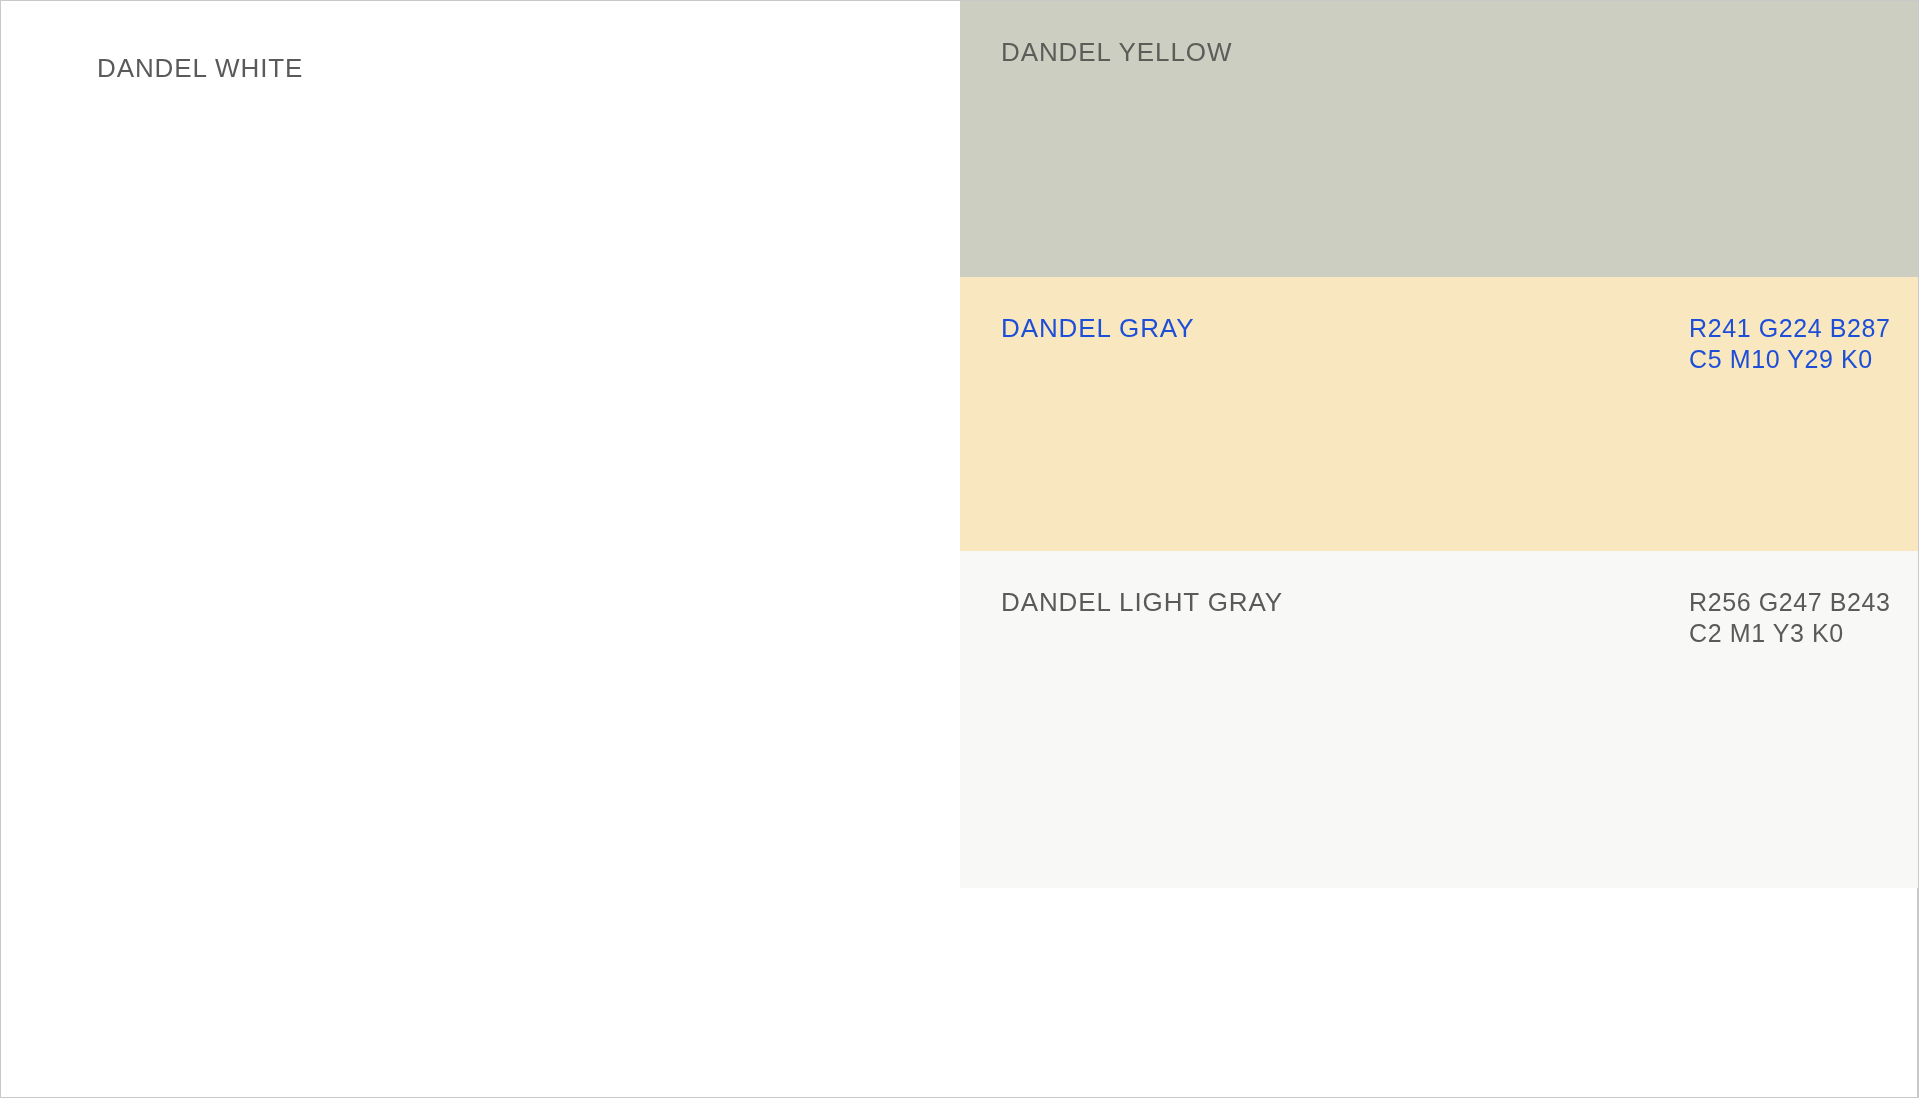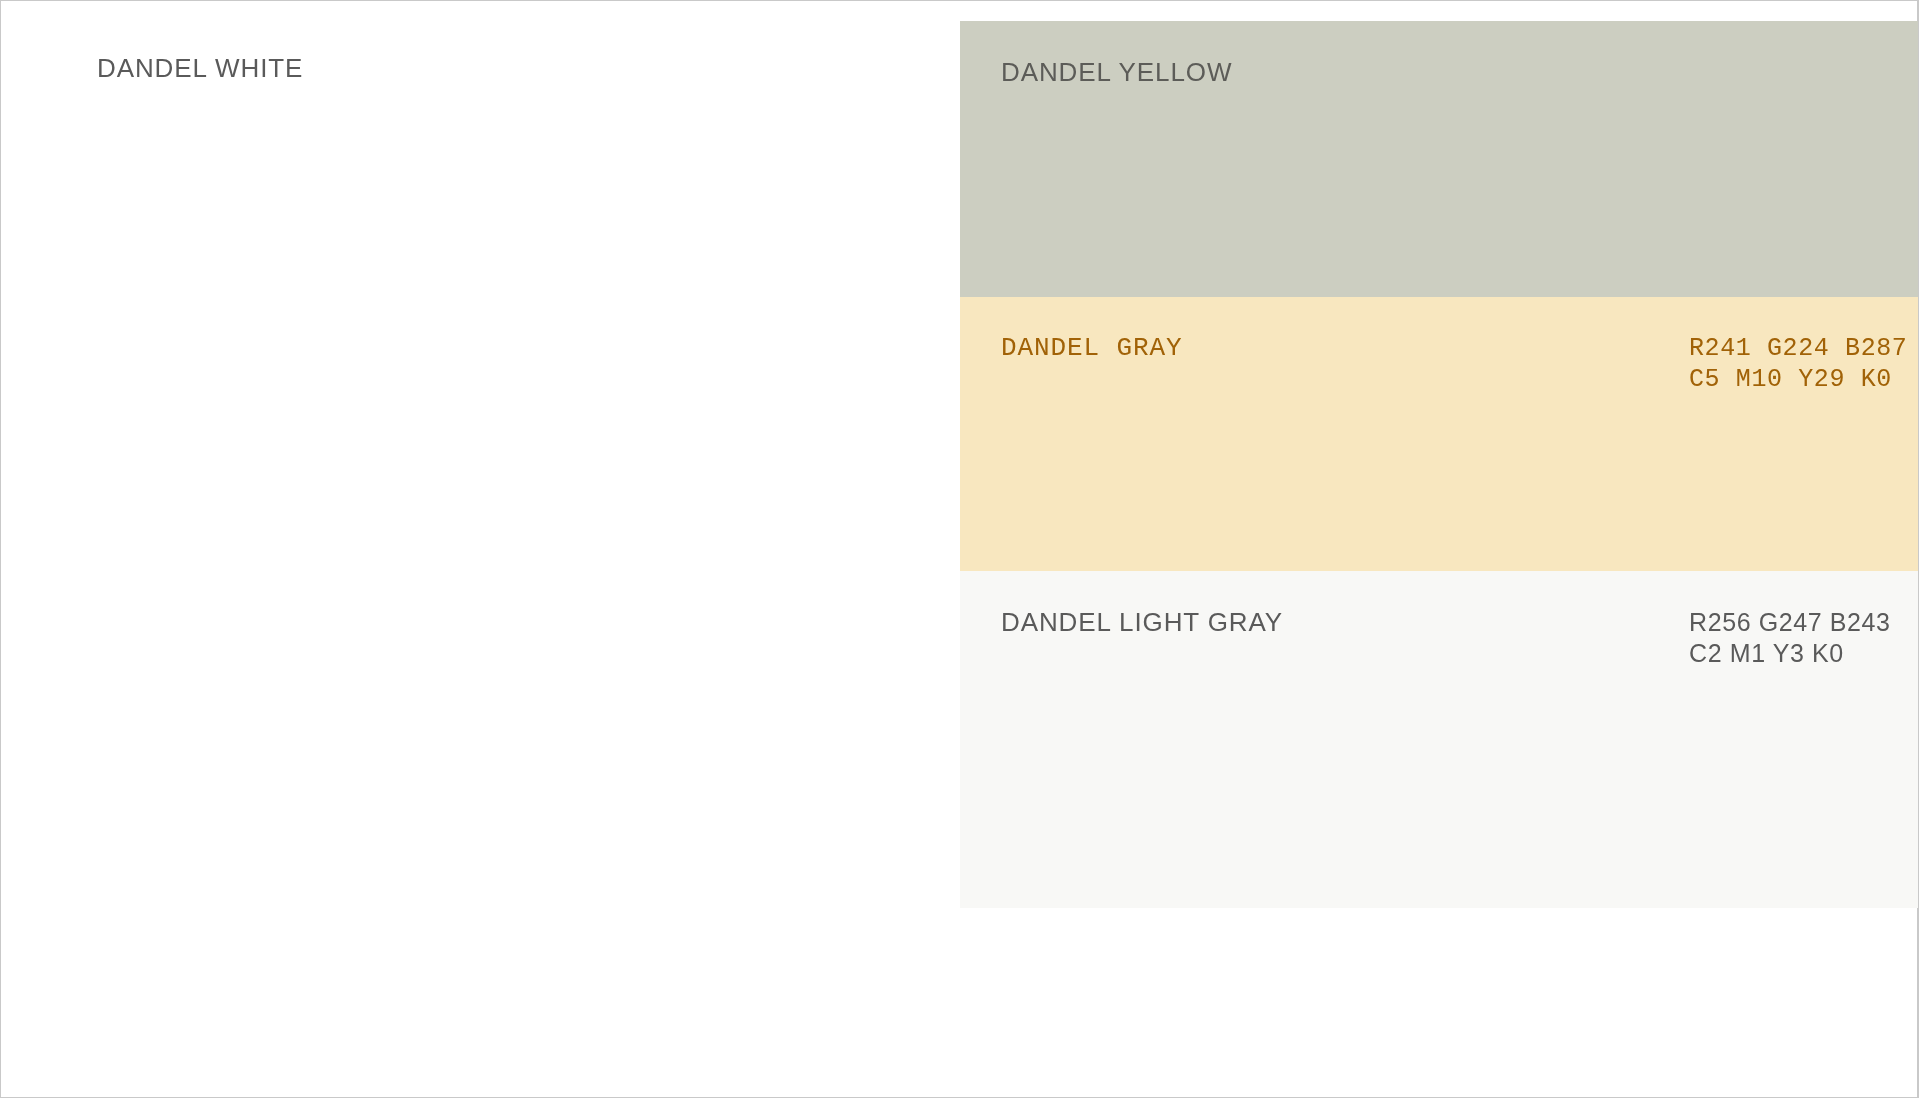--- a/index.html
+++ b/index.html
@@ -46,21 +46,21 @@
     flex-direction: column;
   }
 
   .swatch {
     position: relative;
     box-sizing: border-box;
     width: 100%;
   }
 
   .swatch-black      { height: 272px; background: #120d0c; }
-  .swatch-yellow     { height: 276px; background: #cccec1; margin-top: 20px; }
+  .swatch-yellow     { height: 276px; background: #cccec1; }
   .swatch-gray       { height: 274px; background: #f8e7bf; }
   .swatch-light-gray { height: 337px; background: #f8f8f6; }
 
   
   .swatch-name {
     position: absolute;
     font-size: 26px;
     font-weight: 400;
     letter-spacing: 0.9px;
     white-space: nowrap;
@@ -87,21 +87,21 @@
   .right-column .swatch-name   { left: 41px;  top: 36px; }
   .right-column .swatch-values { left: 729px; top: 36px; }
 
   .swatch-black .swatch-name,
   .swatch-black .swatch-values      { color: #7d7b79; }
 
   .swatch-yellow .swatch-name,
   .swatch-yellow .swatch-values     { color: #5c5c58; }
 
   .swatch-gray .swatch-name,
-  .swatch-gray .swatch-values       { color: #a16207; font-family: Liberation Mono, monospace; }
+  .swatch-gray .swatch-values       { color: #1d4ed8; }
 
   .swatch-light-gray .swatch-name,
   .swatch-light-gray .swatch-values { color: #5a5a5a; }
 </style>
 </head>
 <body>
 
 <div class="palette-board">
 
   <div class="left-column swatch swatch-white">

